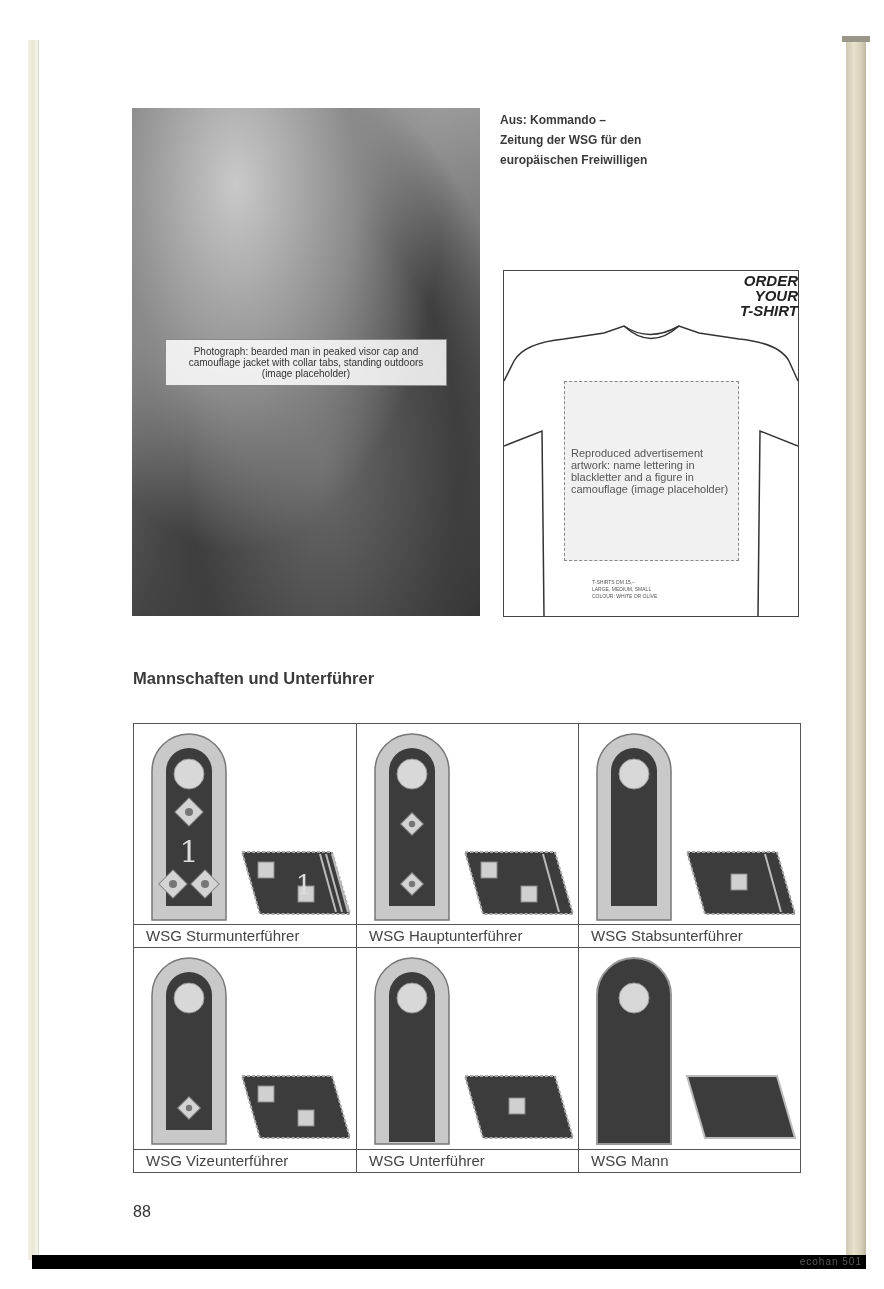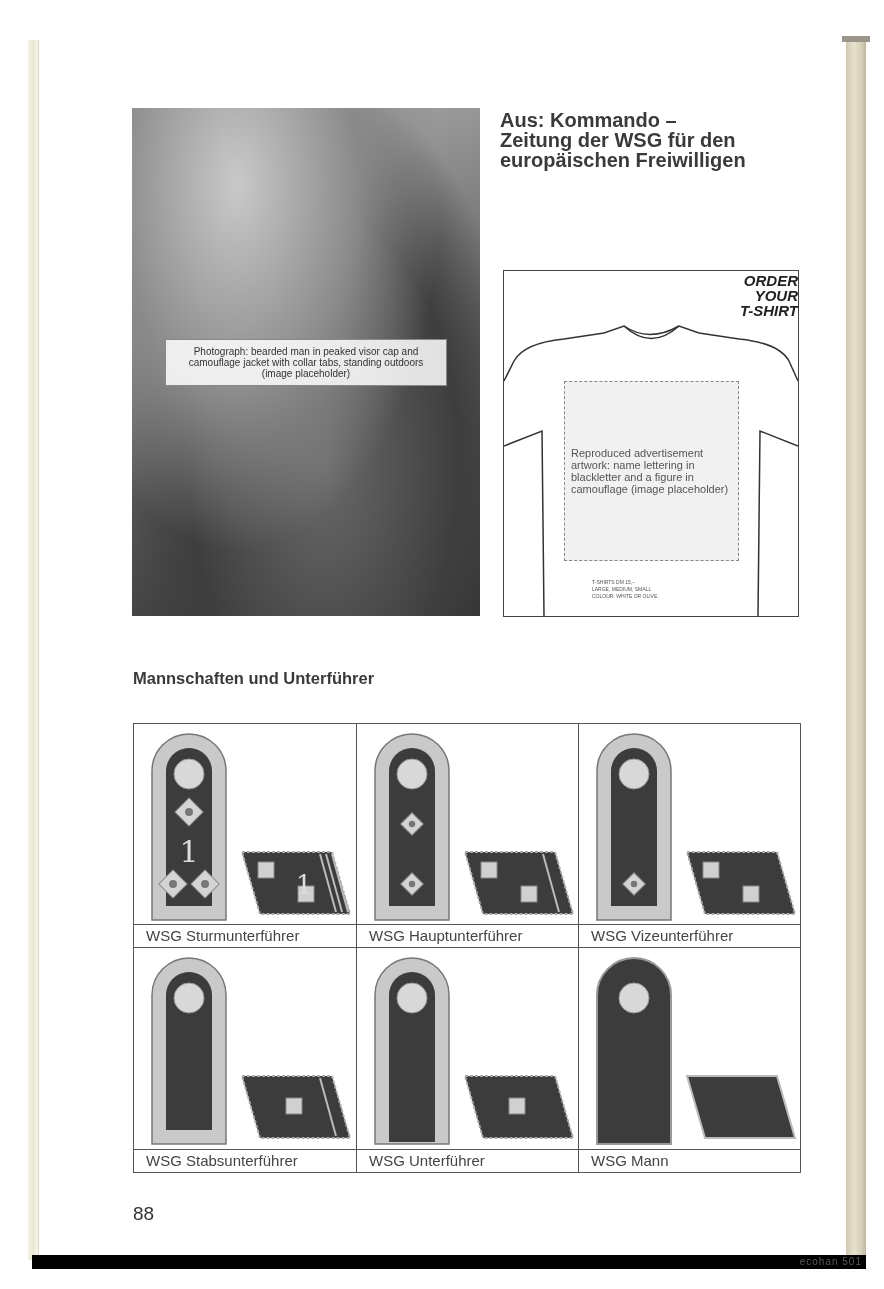--- a/index.html
+++ b/index.html
@@ -41,21 +41,21 @@
       linear-gradient(160deg, #b5b5b5, #5a5a5a 60%, #2f2f2f);
     display: flex; align-items: center; justify-content: center;
   }
   .photo .ph-label {
     background: rgba(255,255,255,0.85); color: #333; font-size: 10px;
     padding: 6px 10px; border: 1px solid #888; max-width: 260px; text-align: center;
   }
 
   .caption-top {
     position: absolute; left: 500px; top: 110px; width: 300px;
-    font-weight: bold; font-size: 20px; line-height: 20px; color: #3a3a3a;
+    font-weight: bold; font-size: 12px; line-height: 20px; color: #3a3a3a;
   }
 
   
   .tshirt {
     position: absolute; left: 503px; top: 270px; width: 294px; height: 345px;
     border: 1px solid #444; background: #fff;
   }
   .tshirt .order {
     position: absolute; left: 0; right: 0; top: 2px; text-align: right;
     font-weight: bold; font-style: italic; font-size: 15px; line-height: 15px;
@@ -90,21 +90,21 @@
   .cell:nth-child(3n) { border-right: none; }
   .cell:nth-child(n+4) { border-bottom: none; }
   .cell .label {
     position: absolute; left: 0; right: 0; bottom: 0; height: 22px;
     border-top: 1px solid #555; font-size: 15px; line-height: 22px; padding-left: 12px;
     color: #444;
   }
   .cell svg { position: absolute; left: 0; top: 0; }
 
   .page-number {
-    position: absolute; left: 133px; top: 1203px; font-size: 19px; color: #333; text-align: right;
+    position: absolute; left: 133px; top: 1203px; font-size: 16px; color: #333; text-align: right;
   }
 </style>
 </head>
 <body>
 
 <div class="spine-left"></div>
 <div class="edge-right"></div>
 
 <div class="photo">
   <div class="ph-label">Photograph: bearded man in peaked visor cap and camouflage jacket with collar tabs, standing outdoors (image placeholder)</div>
@@ -176,42 +176,42 @@
         <rect x="124" y="138" width="16" height="16" fill="#d0d0d0" stroke="#888"></rect>
         <rect x="164" y="162" width="16" height="16" fill="#d0d0d0" stroke="#888"></rect>
       </svg>
       <div class="label">WSG Hauptunterführer</div>
     </div>
   <div class="cell">
       <svg width="222" height="200">
         <path d="M18,196 V47 A37,37 0 0 1 92,47 V196 Z" fill="#c9c9c9" stroke="#777" stroke-width="1.5"></path>
         <path d="M32,182 V47 A23,23 0 0 1 78,47 V182 Z" fill="#3c3c3c"></path>
         <circle cx="55" cy="50" r="15" fill="#d8d8d8" stroke="#999"></circle>
+        <path d="M108,128 H198 L216,190 H126 Z" fill="#3c3c3c" stroke="#aaa" stroke-width="2" stroke-dasharray="3 2"></path>
+        <line x1="186" y1="130" x2="202" y2="188" stroke="#bbb" stroke-width="2"></line>
+        <rect x="152" y="150" width="16" height="16" fill="#d0d0d0" stroke="#888"></rect>
+      </svg>
+      <div class="label">WSG Stabsunterführer</div>
+    </div>
+  <div class="cell">
+      <svg width="222" height="200">
+        <path d="M18,196 V47 A37,37 0 0 1 92,47 V196 Z" fill="#c9c9c9" stroke="#777" stroke-width="1.5"></path>
+        <path d="M32,182 V47 A23,23 0 0 1 78,47 V182 Z" fill="#3c3c3c"></path>
+        <circle cx="55" cy="50" r="15" fill="#d8d8d8" stroke="#999"></circle>
         <rect x="47" y="152" width="16" height="16" fill="#d4d4d4" stroke="#888" transform="rotate(45 55 160)"></rect>
         <circle cx="55" cy="160" r="3.2" fill="#777"></circle>
         <path d="M108,128 H198 L216,190 H126 Z" fill="#3c3c3c" stroke="#aaa" stroke-width="2" stroke-dasharray="3 2"></path>
         <rect x="124" y="138" width="16" height="16" fill="#d0d0d0" stroke="#888"></rect>
         <rect x="164" y="162" width="16" height="16" fill="#d0d0d0" stroke="#888"></rect>
       </svg>
       <div class="label">WSG Vizeunterführer</div>
     </div>
   <div class="cell">
       <svg width="222" height="200">
         <path d="M18,196 V47 A37,37 0 0 1 92,47 V196 Z" fill="#c9c9c9" stroke="#777" stroke-width="1.5"></path>
-        <path d="M32,182 V47 A23,23 0 0 1 78,47 V182 Z" fill="#3c3c3c"></path>
-        <circle cx="55" cy="50" r="15" fill="#d8d8d8" stroke="#999"></circle>
-        <path d="M108,128 H198 L216,190 H126 Z" fill="#3c3c3c" stroke="#aaa" stroke-width="2" stroke-dasharray="3 2"></path>
-        <line x1="186" y1="130" x2="202" y2="188" stroke="#bbb" stroke-width="2"></line>
-        <rect x="152" y="150" width="16" height="16" fill="#d0d0d0" stroke="#888"></rect>
-      </svg>
-      <div class="label">WSG Stabsunterführer</div>
-    </div>
-  <div class="cell">
-      <svg width="222" height="200">
-        <path d="M18,196 V47 A37,37 0 0 1 92,47 V196 Z" fill="#c9c9c9" stroke="#777" stroke-width="1.5"></path>
         <path d="M32,194 V47 A23,23 0 0 1 78,47 V194 Z" fill="#3c3c3c"></path>
         <circle cx="55" cy="50" r="15" fill="#d8d8d8" stroke="#999"></circle>
         <path d="M108,128 H198 L216,190 H126 Z" fill="#3c3c3c" stroke="#aaa" stroke-width="2" stroke-dasharray="3 2"></path>
         <rect x="152" y="150" width="16" height="16" fill="#d0d0d0" stroke="#888"></rect>
       </svg>
       <div class="label">WSG Unterführer</div>
     </div>
   <div class="cell">
       <svg width="222" height="200">
         <path d="M18,196 V47 A37,37 0 0 1 92,47 V196 Z" fill="#3c3c3c" stroke="#999" stroke-width="2"></path>

